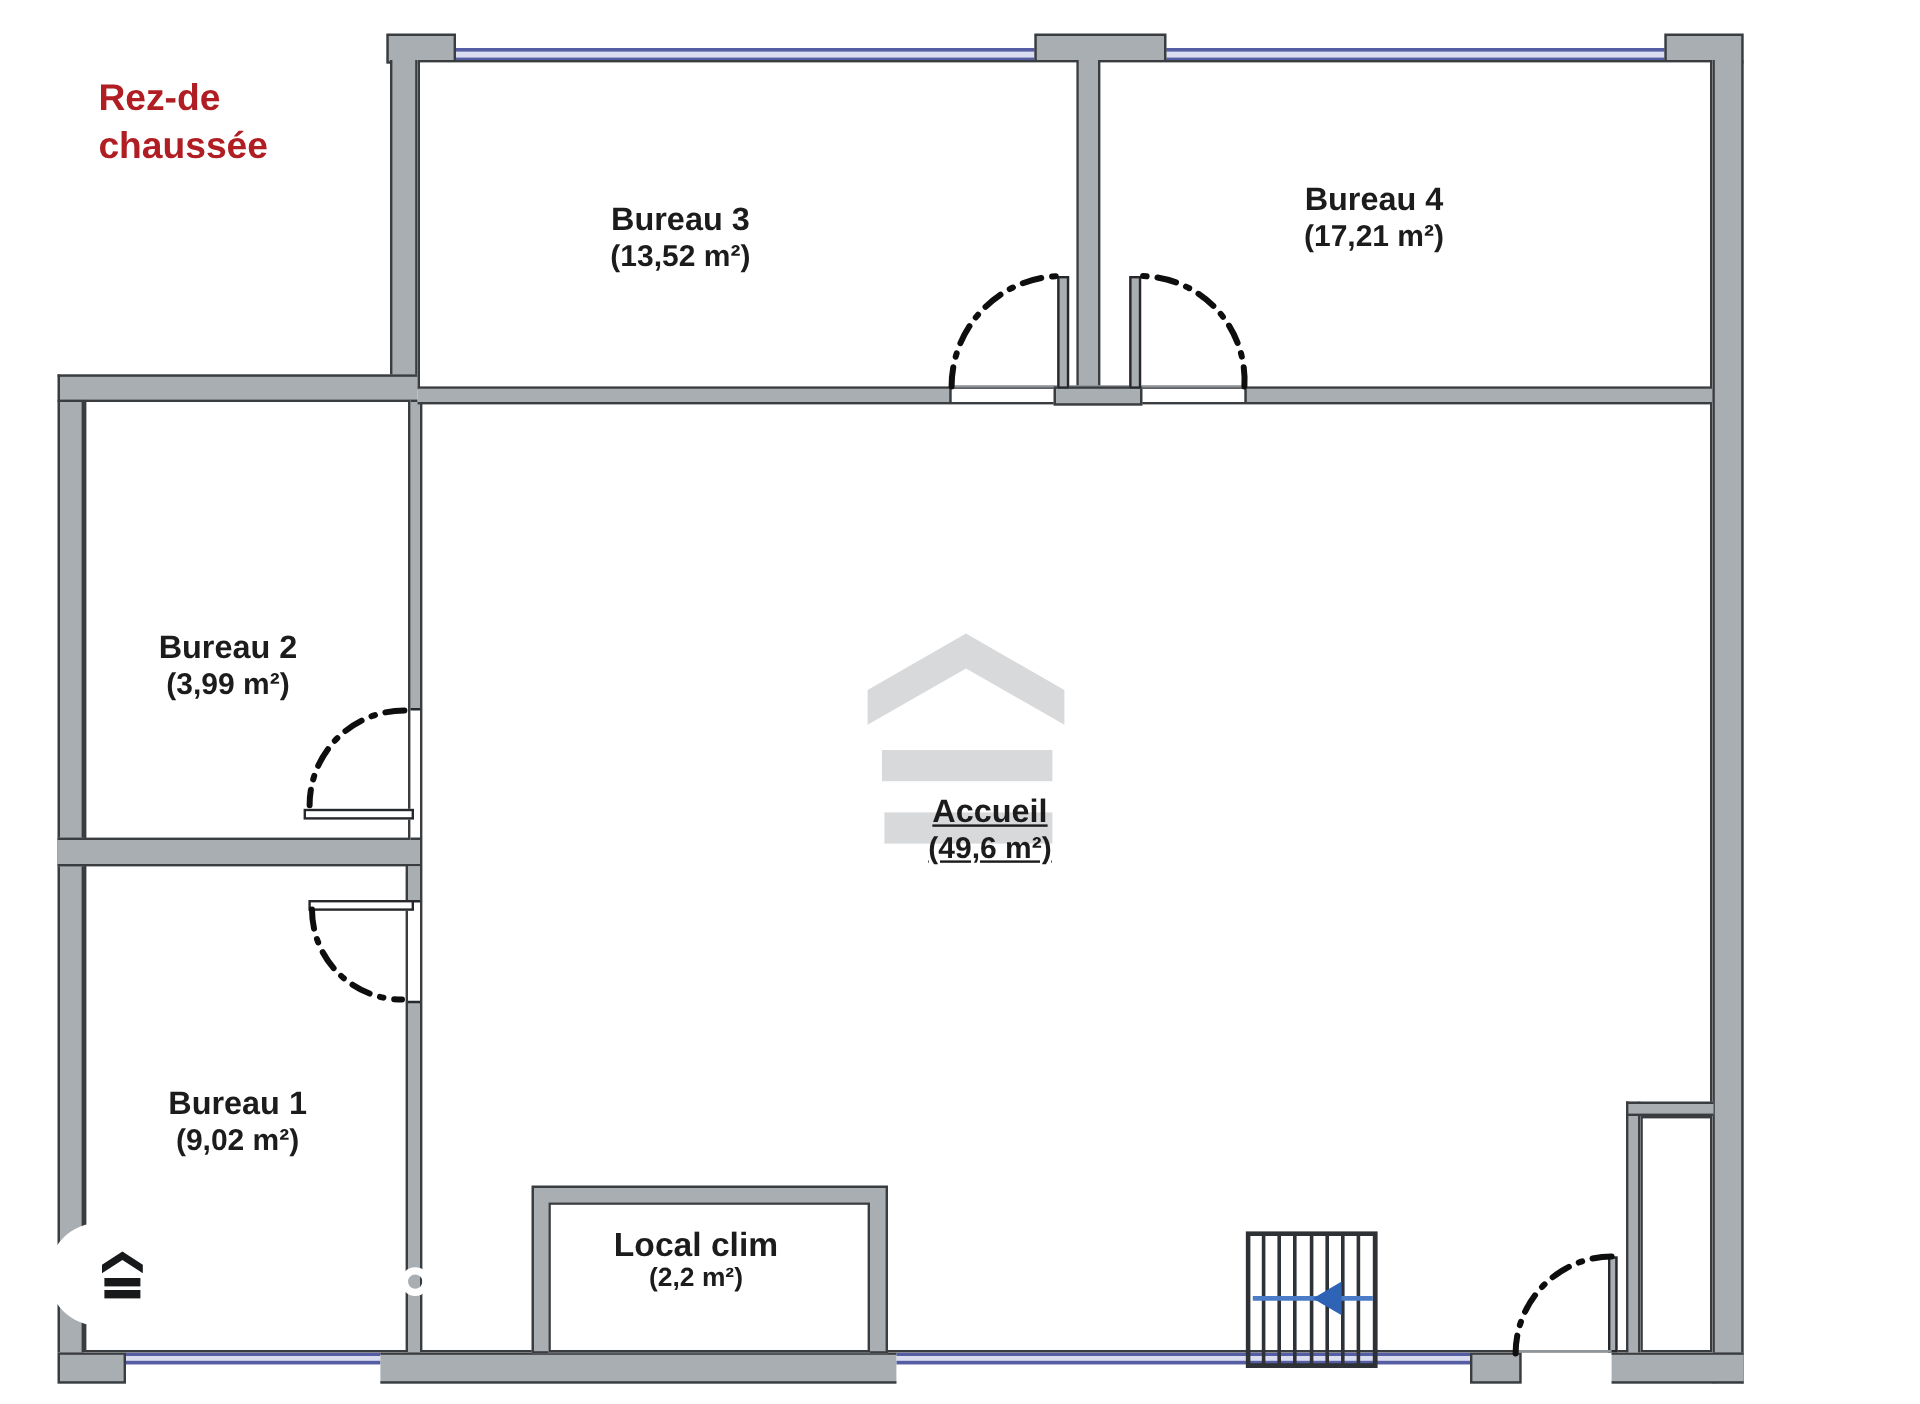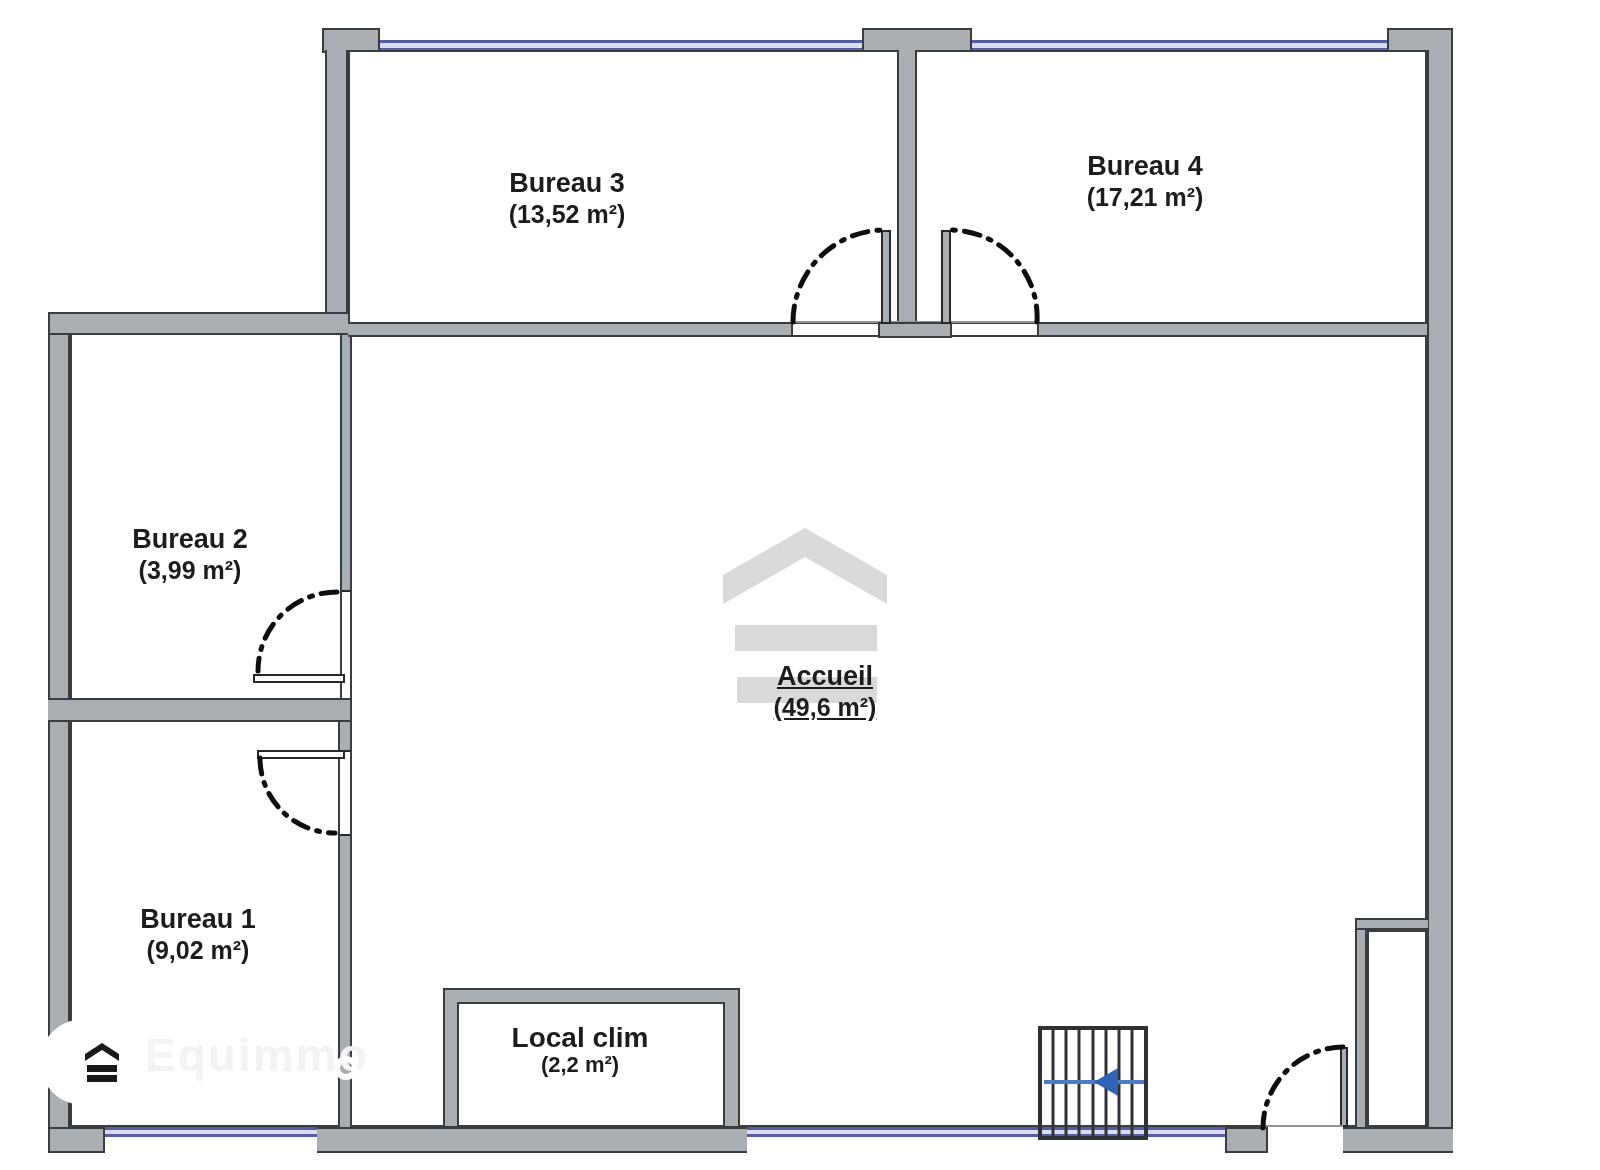--- a/index.html
+++ b/index.html
@@ -73,21 +73,20 @@
 
   <div class="leaf" style="left:253px;top:674px;width:92px;height:9px;"></div>
   <div class="leaf" style="left:257px;top:750px;width:88px;height:9px;"></div>
 
   <svg class="abs" style="left:715px;top:520px;" width="180" height="190" viewBox="0 0 180 190">
     <polygon points="8,55 90,8 172,55 172,84 90,37 8,84" fill="#D8D9DB"></polygon>
     <rect x="20" y="105" width="142" height="26" fill="#D8D9DB"></rect>
     <rect x="22" y="157" width="140" height="26" fill="#D8D9DB"></rect>
   </svg>
 
-  <div class="abs" style="left:145px;top:1028px;font-size:46px;font-weight:bold;color:#F3F3F5;letter-spacing:2px;">Equimmo</div>
   <div class="abs" style="left:334px;top:1056px;width:24px;height:24px;border:6px solid #ffffff;border-radius:50%;"></div>
   <div class="abs" style="left:40px;top:1019px;width:86px;height:86px;background:#ffffff;border-radius:50%;"></div>
 
   <svg class="abs" style="left:84px;top:1042px;" width="38" height="42" viewBox="0 0 38 42">
     <polygon points="1,12 18,1 35,12 35,19 18,8 1,19" fill="#17191B"></polygon>
     <rect x="3" y="23" width="30" height="7" fill="#17191B"></rect>
     <rect x="3" y="33" width="30" height="7" fill="#17191B"></rect>
   </svg>
 
   <svg class="abs" style="left:1038px;top:1026px;" width="112" height="114" viewBox="0 0 112 114">
@@ -106,20 +105,24 @@
   <svg class="abs" style="left:0;top:0;" width="1600" height="1170" viewBox="0 0 1600 1170">
     <g fill="none" stroke="#0E0E0E" stroke-width="5" stroke-linecap="round" stroke-dasharray="16 9 3 9">
       <path d="M 337 592 A 79 79 0 0 0 258 671"></path>
       <path d="M 260 758 A 75 75 0 0 0 335 833"></path>
       <path d="M 793 322 A 92 92 0 0 1 885 230"></path>
       <path d="M 1037 322 A 87 87 0 0 0 950 230"></path>
       <path d="M 1343 1047 A 81 81 0 0 0 1263 1128"></path>
     </g>
   </svg>
 
+  <div id="title">
+    <div>Rez-de</div>
+    <div>chaussée</div>
+  </div>
 
   <div class="label" style="left:567px;top:167px;">
     <div class="nm">Bureau 3</div>
     <div class="ar">(13,52 m²)</div>
   </div>
   <div class="label" style="left:1145px;top:150px;">
     <div class="nm">Bureau 4</div>
     <div class="ar">(17,21 m²)</div>
   </div>
   <div class="label" style="left:190px;top:498px;margin-top:25px;">

